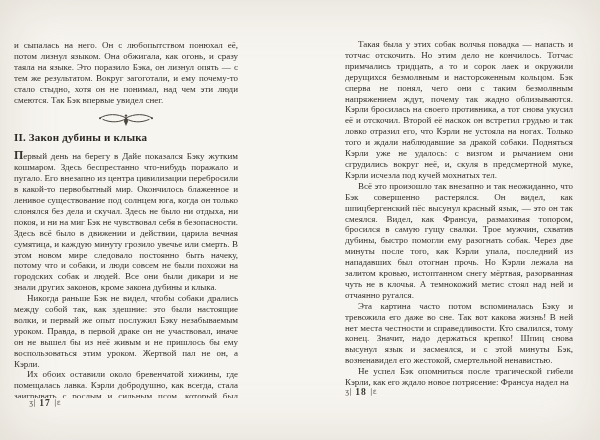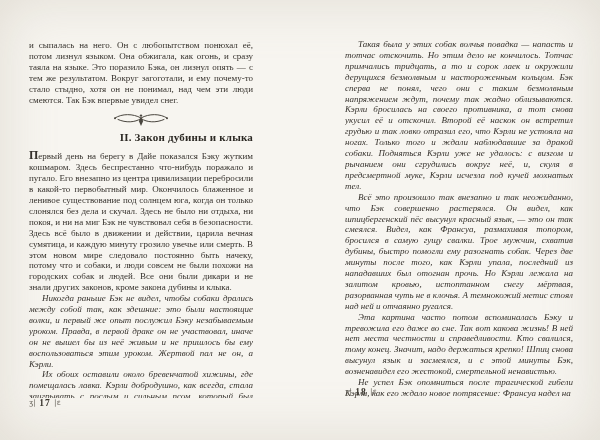--- a/index.html
+++ b/index.html
@@ -12,26 +12,26 @@
   .vignette{
     position:absolute;inset:0;pointer-events:none;
     box-shadow:inset 0 0 55px rgba(168,158,138,0.28);
   }
   .page{
     position:absolute;
     font-size:9px;line-height:10.9px;
     text-align:justify;
     overflow:hidden;
   }
-  .page-left{left:29px;top:40px;width:224px;height:358px;}
+  .page-left{left:14px;top:40px;width:224px;height:358px;}
   .page-right{left:345px;top:39px;width:228px;height:372px;}
   .page p{margin:0;}
-  .indent{text-indent:13px;font-style:italic;}
+  .indent{text-indent:13px;}
   .chapter-title{
-    font-size:11px;font-weight:bold;text-align:right;
+    font-size:11px;font-weight:bold;text-align:left;
     margin:0 0 7px 0;color:#2b2823;letter-spacing:.2px;
   }
   .ornament-wrap{width:56px;margin:7px auto 5px auto;}
   .ornament-wrap svg{display:block;}
   .dropcap{font-weight:bold;font-size:12px;}
   .folio{
     position:absolute;text-align:left;
     font-size:9.5px;font-weight:bold;color:#3a362f;
     letter-spacing:1px;
   }

